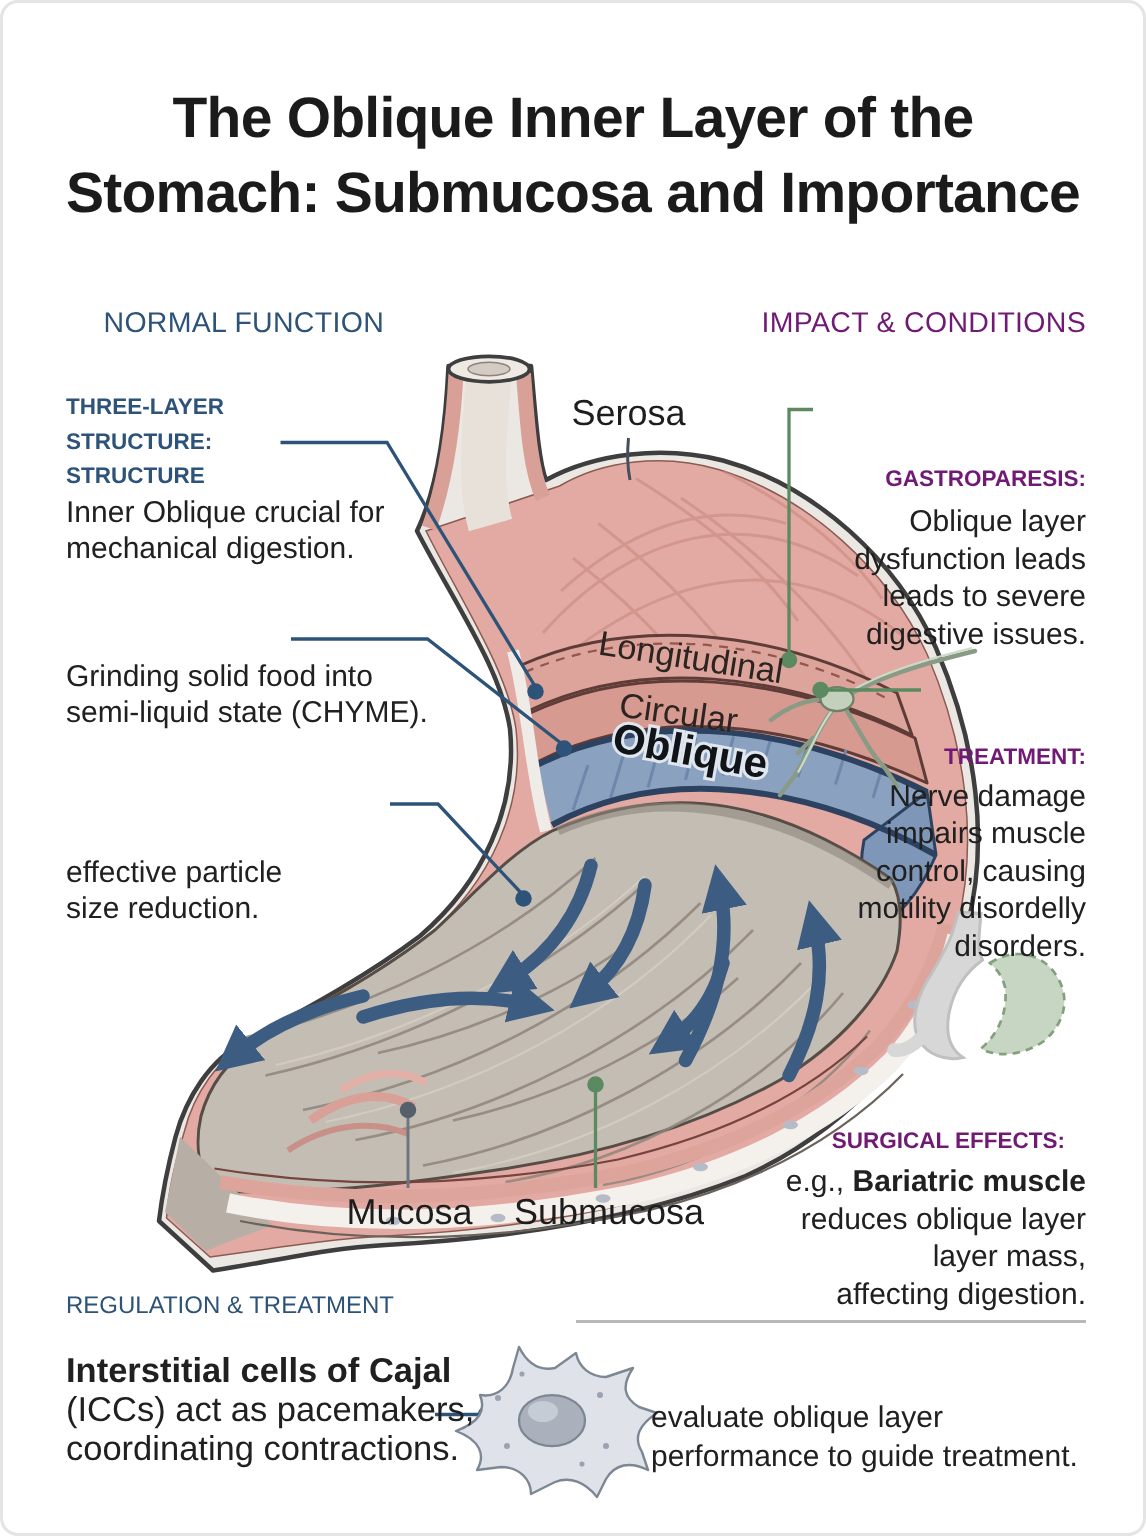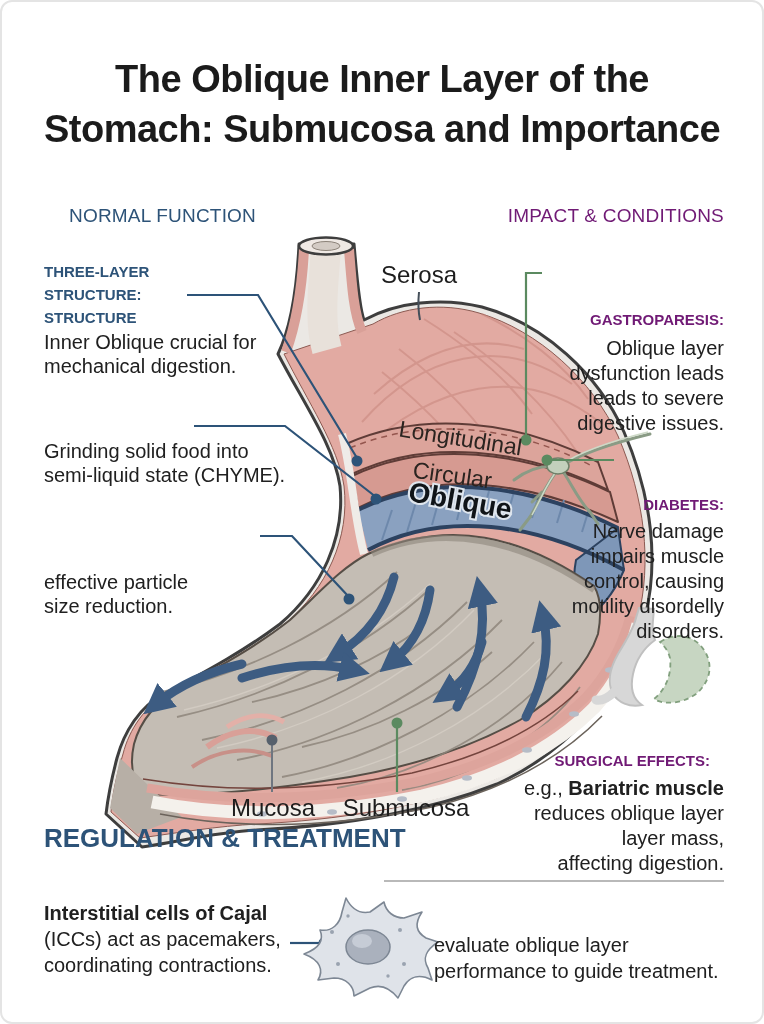--- a/index.html
+++ b/index.html
@@ -15,21 +15,21 @@
     font-weight:bold;color:#1b1b1b;letter-spacing:-0.5px;
   }
   .col-header{font-size:19px;font-weight:normal;letter-spacing:0.2px;margin-left:25px;}
   .navy{color:#2d5378;}
   .green{color:#701a75;}
   .sub{font-size:15px;font-weight:bold;line-height:23px;}
   .body-txt{font-size:20px;line-height:24px;color:#202020;}
   .r{text-align:right;margin-top:44px;}
   .rt .body-txt{line-height:25px;}
   .divider{height:2px;background:#b9b9b9;}
-  .icc-txt{font-size:20px;line-height:26px;color:#202020;}
+  .icc-txt{font-size:23px;line-height:26px;color:#202020;}
   svg text{font-family:"Liberation Sans",sans-serif;}
 </style>
 </head>
 <body>
 
 <div class="canvas">
 
   <svg class="abs" style="left:0;top:0" width="764" height="1024" viewBox="0 0 764 1024">
     <defs>
       <marker id="ah" markerWidth="3.4" markerHeight="3.4" refX="1.6" refY="1.7" orient="auto">
@@ -281,35 +281,35 @@
 
   <div class="abs col-header green" style="right:38px;top:203px">IMPACT &amp; CONDITIONS</div>
 
   <div class="rt">
     <div class="abs sub green r" style="right:38px;top:262px">GASTROPARESIS:</div>
     <div class="abs body-txt pre r" style="right:38px;top:290px">Oblique layer
 dysfunction leads
 leads to severe
 digestive issues.</div>
 
-    <div class="abs sub green r" style="right:38px;top:447px">DIABETES:</div>
+    <div class="abs sub green r" style="right:38px;top:447px">TREATMENT:</div>
     <div class="abs body-txt pre r" style="right:38px;top:473px">Nerve damage
 impairs muscle
 control, causing
 motility disordelly
 disorders.</div>
 
     <div class="abs sub green r" style="right:52px;top:703px">SURGICAL EFFECTS:</div>
     <div class="abs body-txt pre r" style="right:38px;top:730px"><span>e.g., </span><b>Bariatric muscle</b><span>
 reduces oblique layer
 layer mass,
 affecting digestion.</span></div>
   </div>
 
-  <div class="abs navy" style="left:42px;top:821px;font-size:26px;font-weight:bold">REGULATION &amp; TREATMENT</div>
+  <div class="abs navy" style="left:42px;top:860px;font-size:16px;font-weight:normal">REGULATION &amp; TREATMENT</div>
   <div class="abs divider" style="left:382px;top:878px;width:340px"></div>
 
   <div class="abs icc-txt pre" style="left:42px;top:898px"><b>Interstitial cells of Cajal</b><span>
 (ICCs) act as pacemakers,
 coordinating contractions.</span></div>
 
   <div class="abs body-txt pre" style="left:432px;top:930px;line-height:26px">evaluate oblique layer
 performance to guide treatment.</div>
 
 </div>

